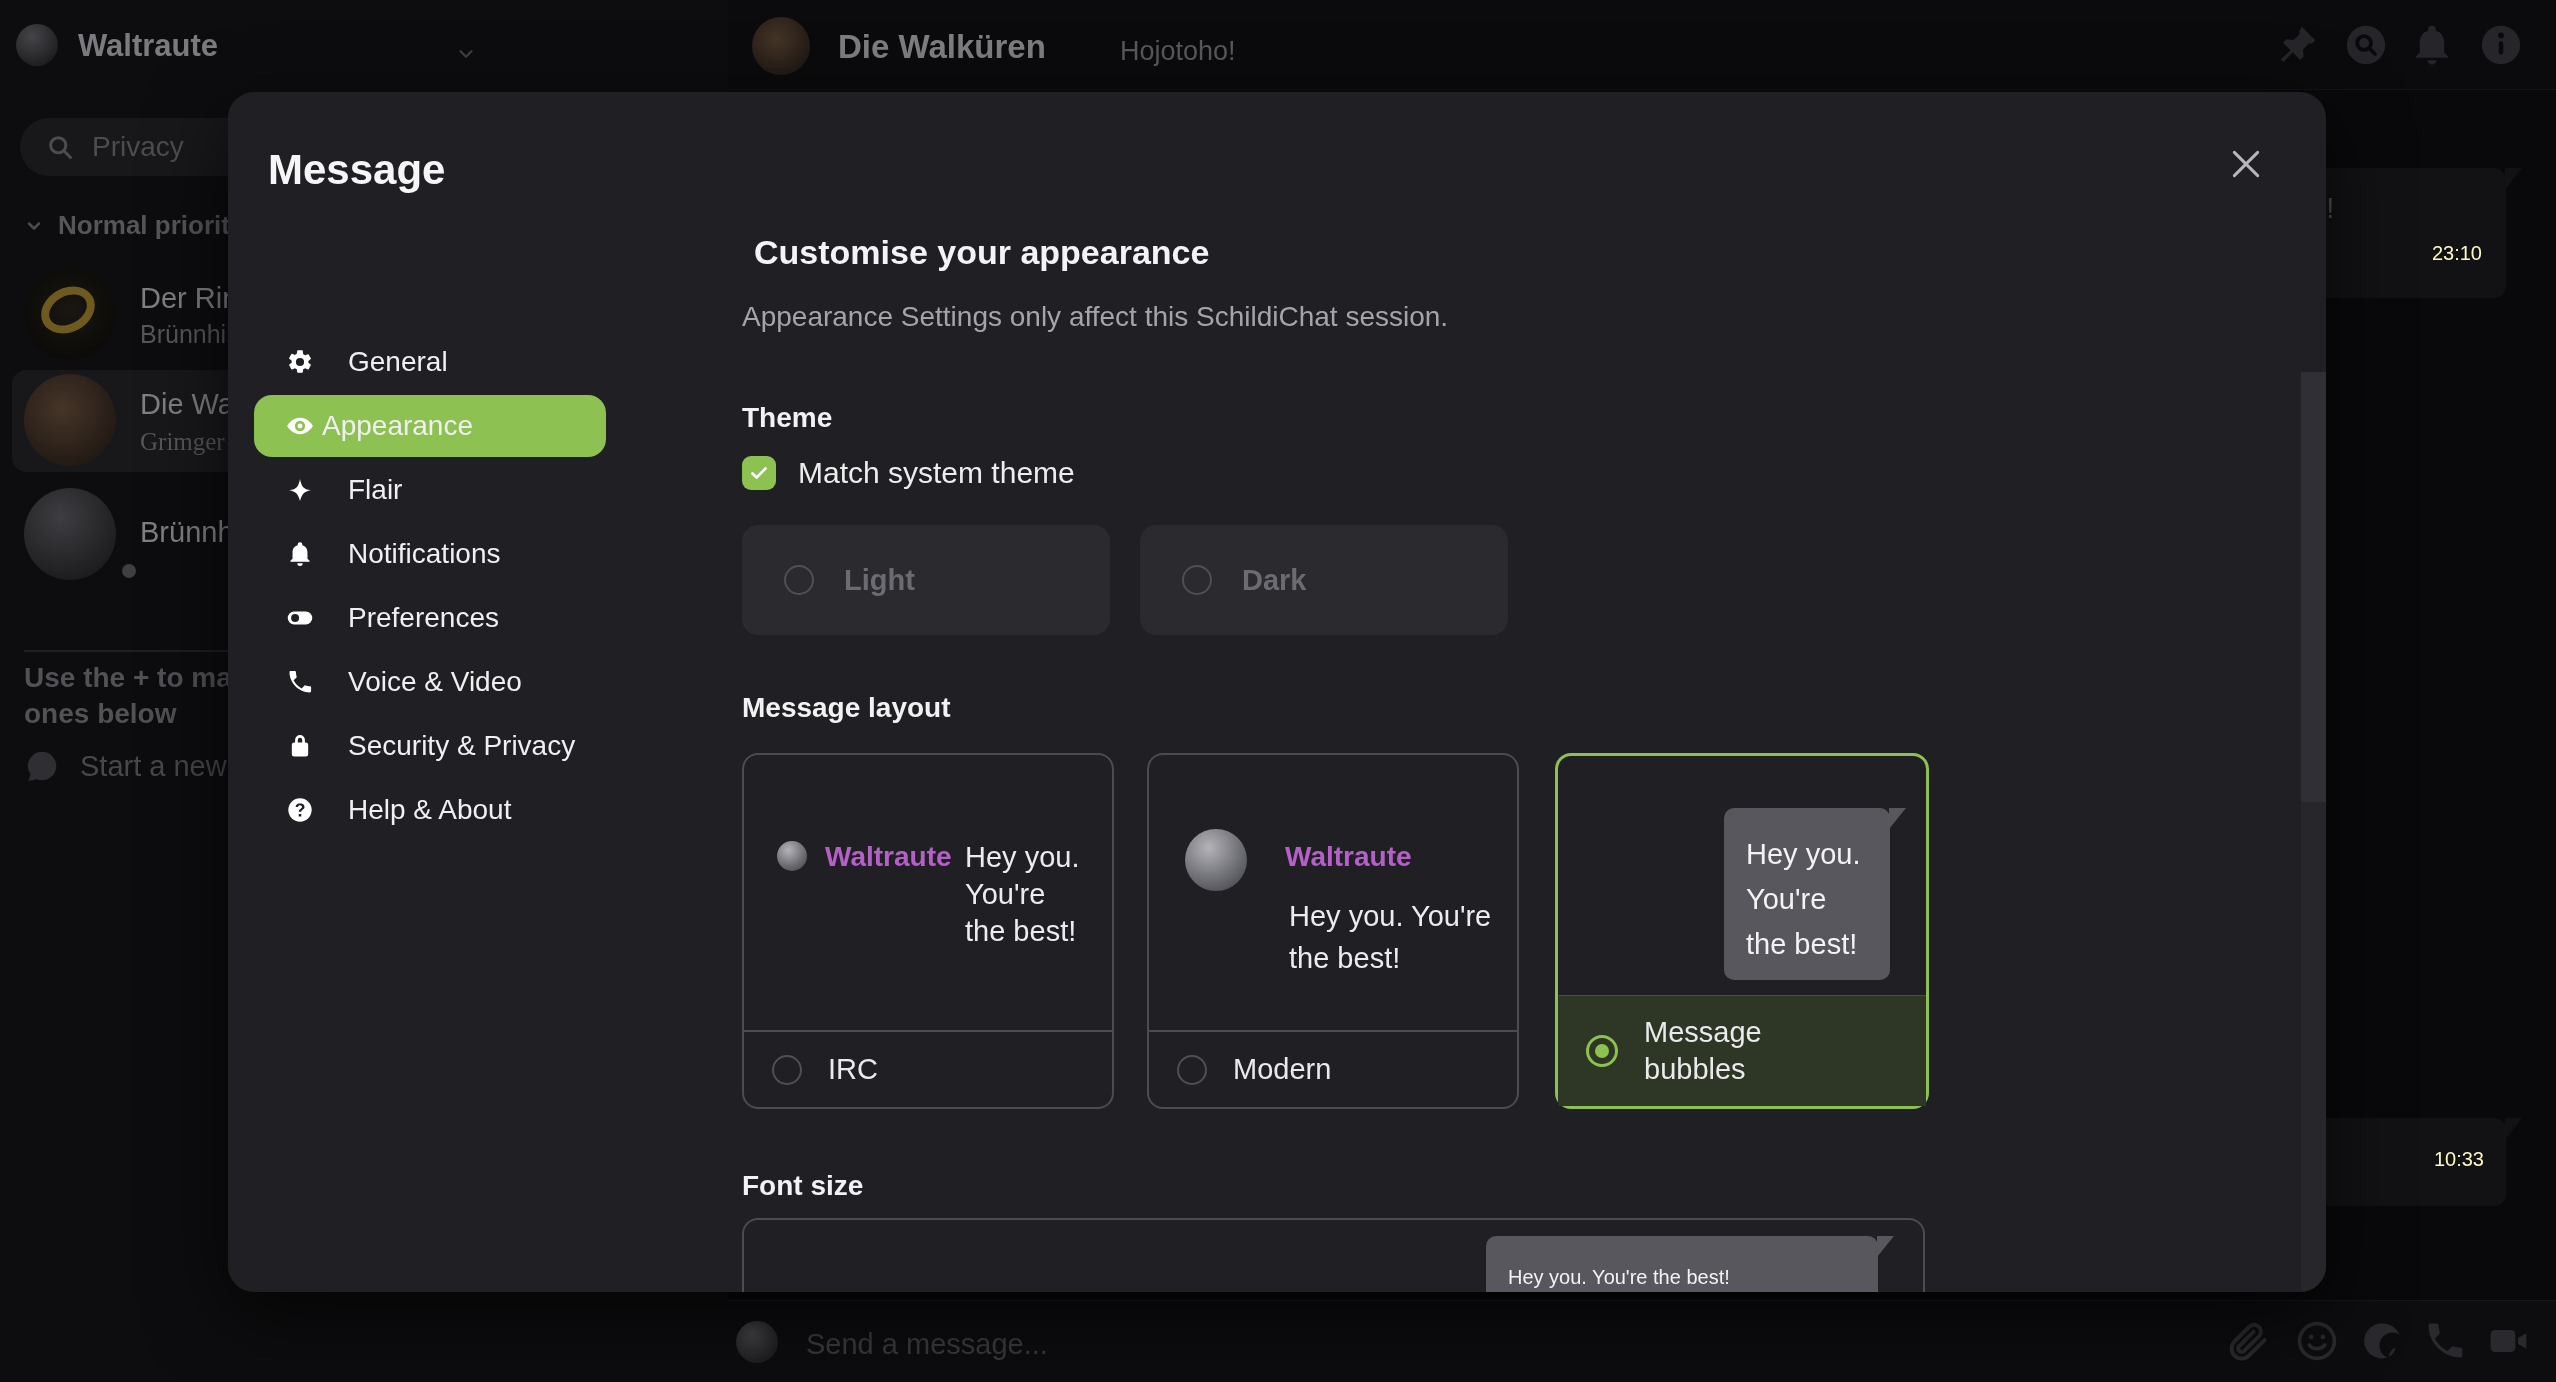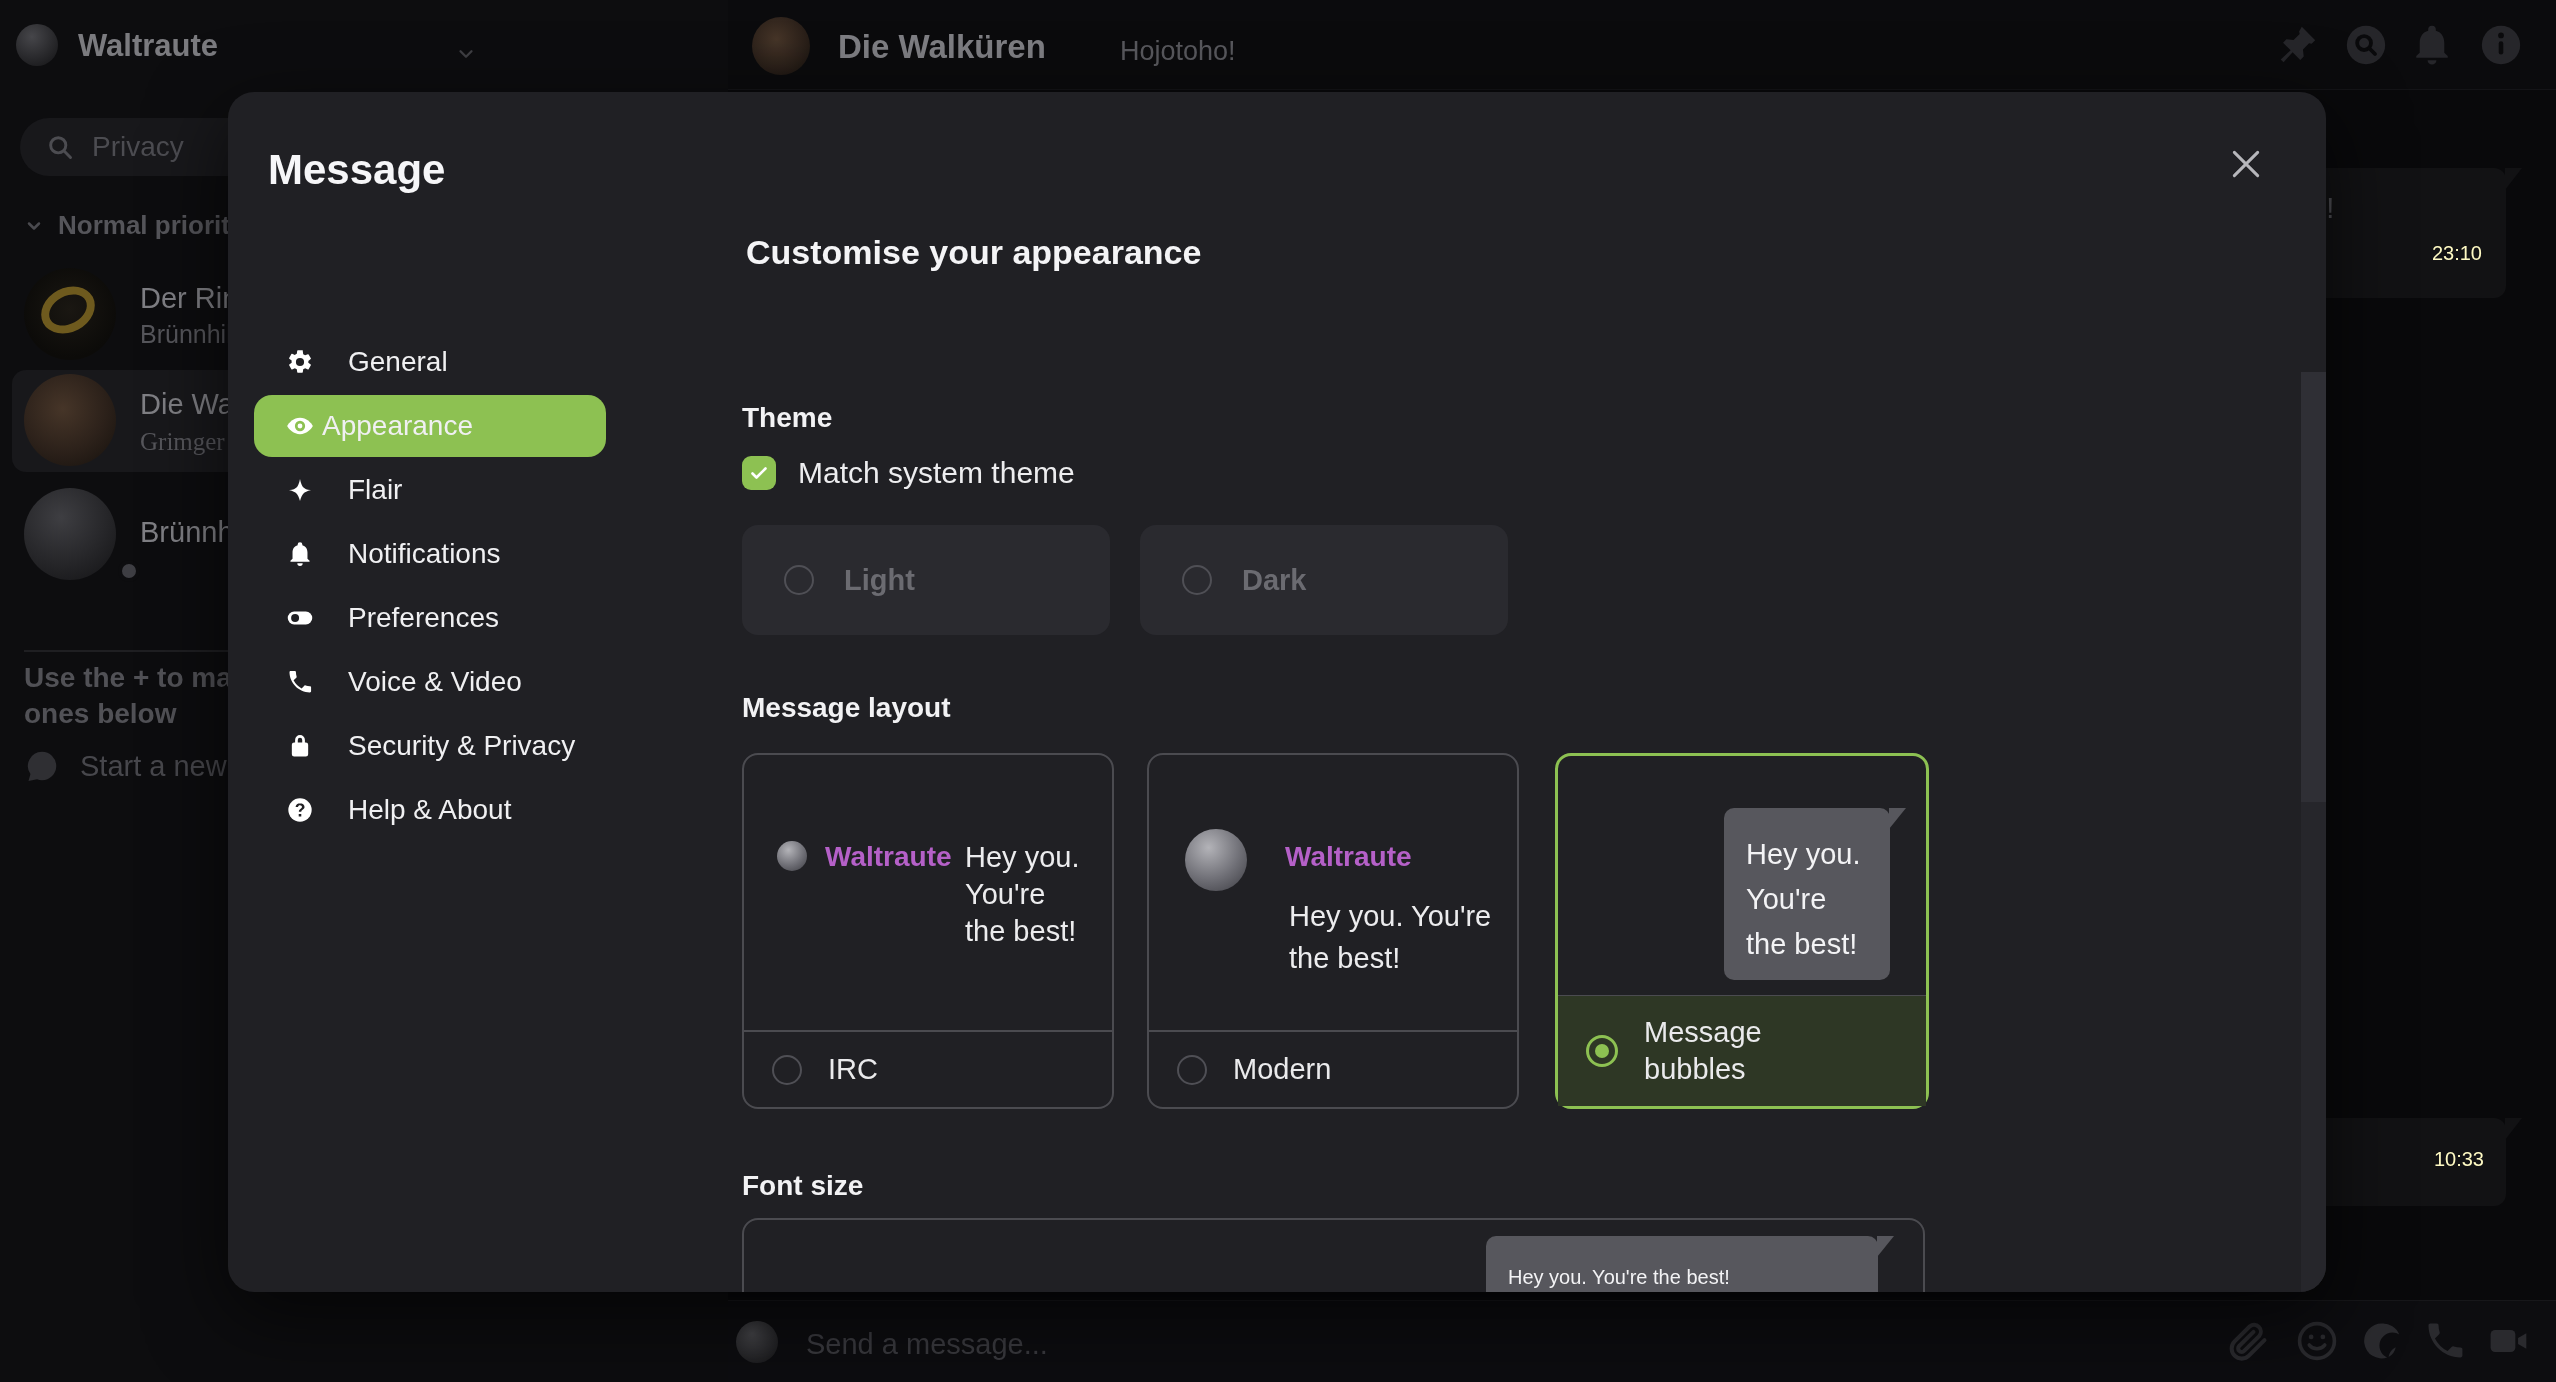--- a/index.html
+++ b/index.html
@@ -273,21 +273,22 @@
       <div class="nav-item" style="top:455px;">
         <svg viewBox="0 0 24 24">
             <circle cx="12" cy="12" r="10" fill="currentColor"></circle>
             <path d="M12 6.2c-2 0-3.6 1.3-3.8 3.2h2.1c.1-.8.8-1.4 1.7-1.4.9 0 1.7.6 1.7 1.5 0 1.5-2.7 1.6-2.7 3.9h2.1c0-1.5 2.8-1.9 2.8-4 0-1.9-1.7-3.2-3.9-3.2ZM10.9 15.5h2.2v2.1h-2.2z" fill="#202024"></path>
           </svg>
         <span>Help &amp; About</span>
       </div>
     </nav>
 
     <div class="m-content">
-      <div class="m-h2" style="top:141px; left:4px;">Customise your appearance</div>
+      <div class="m-h2" style="top:141px; left:12px;">Customise your appearance</div>
+      <div class="m-sub" style="top:209px; left:0;">Appearance Settings only affect this SchildiChat session.</div>
 
       <div class="m-h3" style="top:310px; left:0;">Theme</div>
       <div class="check-row">
         <div class="checkbox">
           <svg viewBox="0 0 24 24" fill="none" stroke="#ffffff" stroke-width="2.6" stroke-linecap="round" stroke-linejoin="round">
               <path d="M5.5 12.5l4 4 9-9"></path>
             </svg>
         </div>
         <span>Match system theme</span>
       </div>

